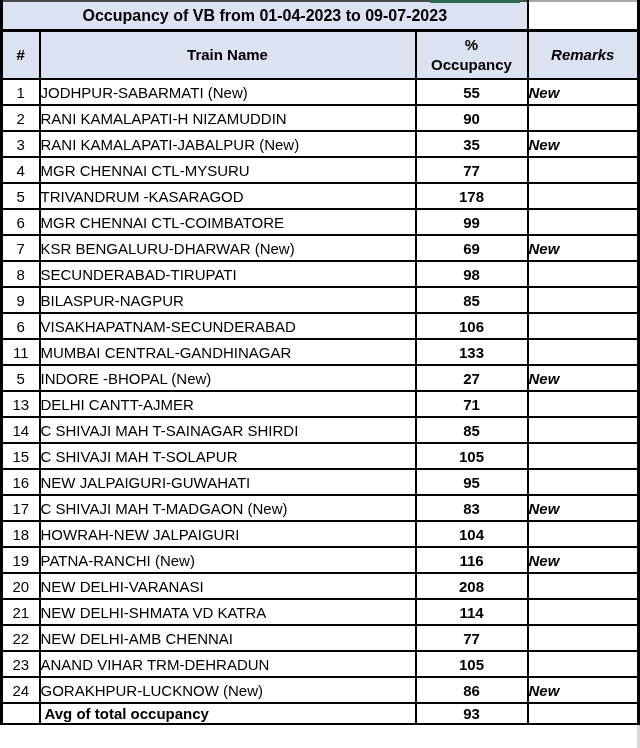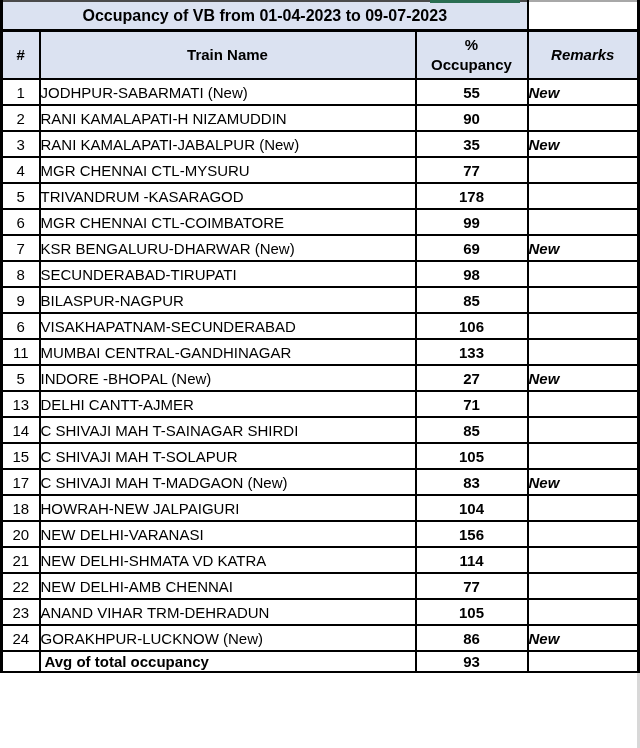--- a/index.html
+++ b/index.html
@@ -204,35 +204,47 @@
       <td class="cell-occ">85</td>
       <td class="cell-rem"></td>
     </tr>
         <tr>
       <td class="cell-index">15</td>
       <td class="cell-train">C SHIVAJI MAH T-SOLAPUR</td>
       <td class="cell-occ">105</td>
       <td class="cell-rem"></td>
     </tr>
         <tr>
+      <td class="cell-index">16</td>
+      <td class="cell-train">NEW JALPAIGURI-GUWAHATI</td>
+      <td class="cell-occ">95</td>
+      <td class="cell-rem"></td>
+    </tr>
+        <tr>
       <td class="cell-index">17</td>
       <td class="cell-train">C SHIVAJI MAH T-MADGAON (New)</td>
       <td class="cell-occ">83</td>
       <td class="cell-rem">New</td>
     </tr>
         <tr>
       <td class="cell-index">18</td>
       <td class="cell-train">HOWRAH-NEW JALPAIGURI</td>
       <td class="cell-occ">104</td>
       <td class="cell-rem"></td>
     </tr>
         <tr>
+      <td class="cell-index">19</td>
+      <td class="cell-train">PATNA-RANCHI (New)</td>
+      <td class="cell-occ">116</td>
+      <td class="cell-rem">New</td>
+    </tr>
+        <tr>
       <td class="cell-index">20</td>
       <td class="cell-train">NEW DELHI-VARANASI</td>
-      <td class="cell-occ">156</td>
+      <td class="cell-occ">208</td>
       <td class="cell-rem"></td>
     </tr>
         <tr>
       <td class="cell-index">21</td>
       <td class="cell-train">NEW DELHI-SHMATA VD KATRA</td>
       <td class="cell-occ">114</td>
       <td class="cell-rem"></td>
     </tr>
         <tr>
       <td class="cell-index">22</td>

